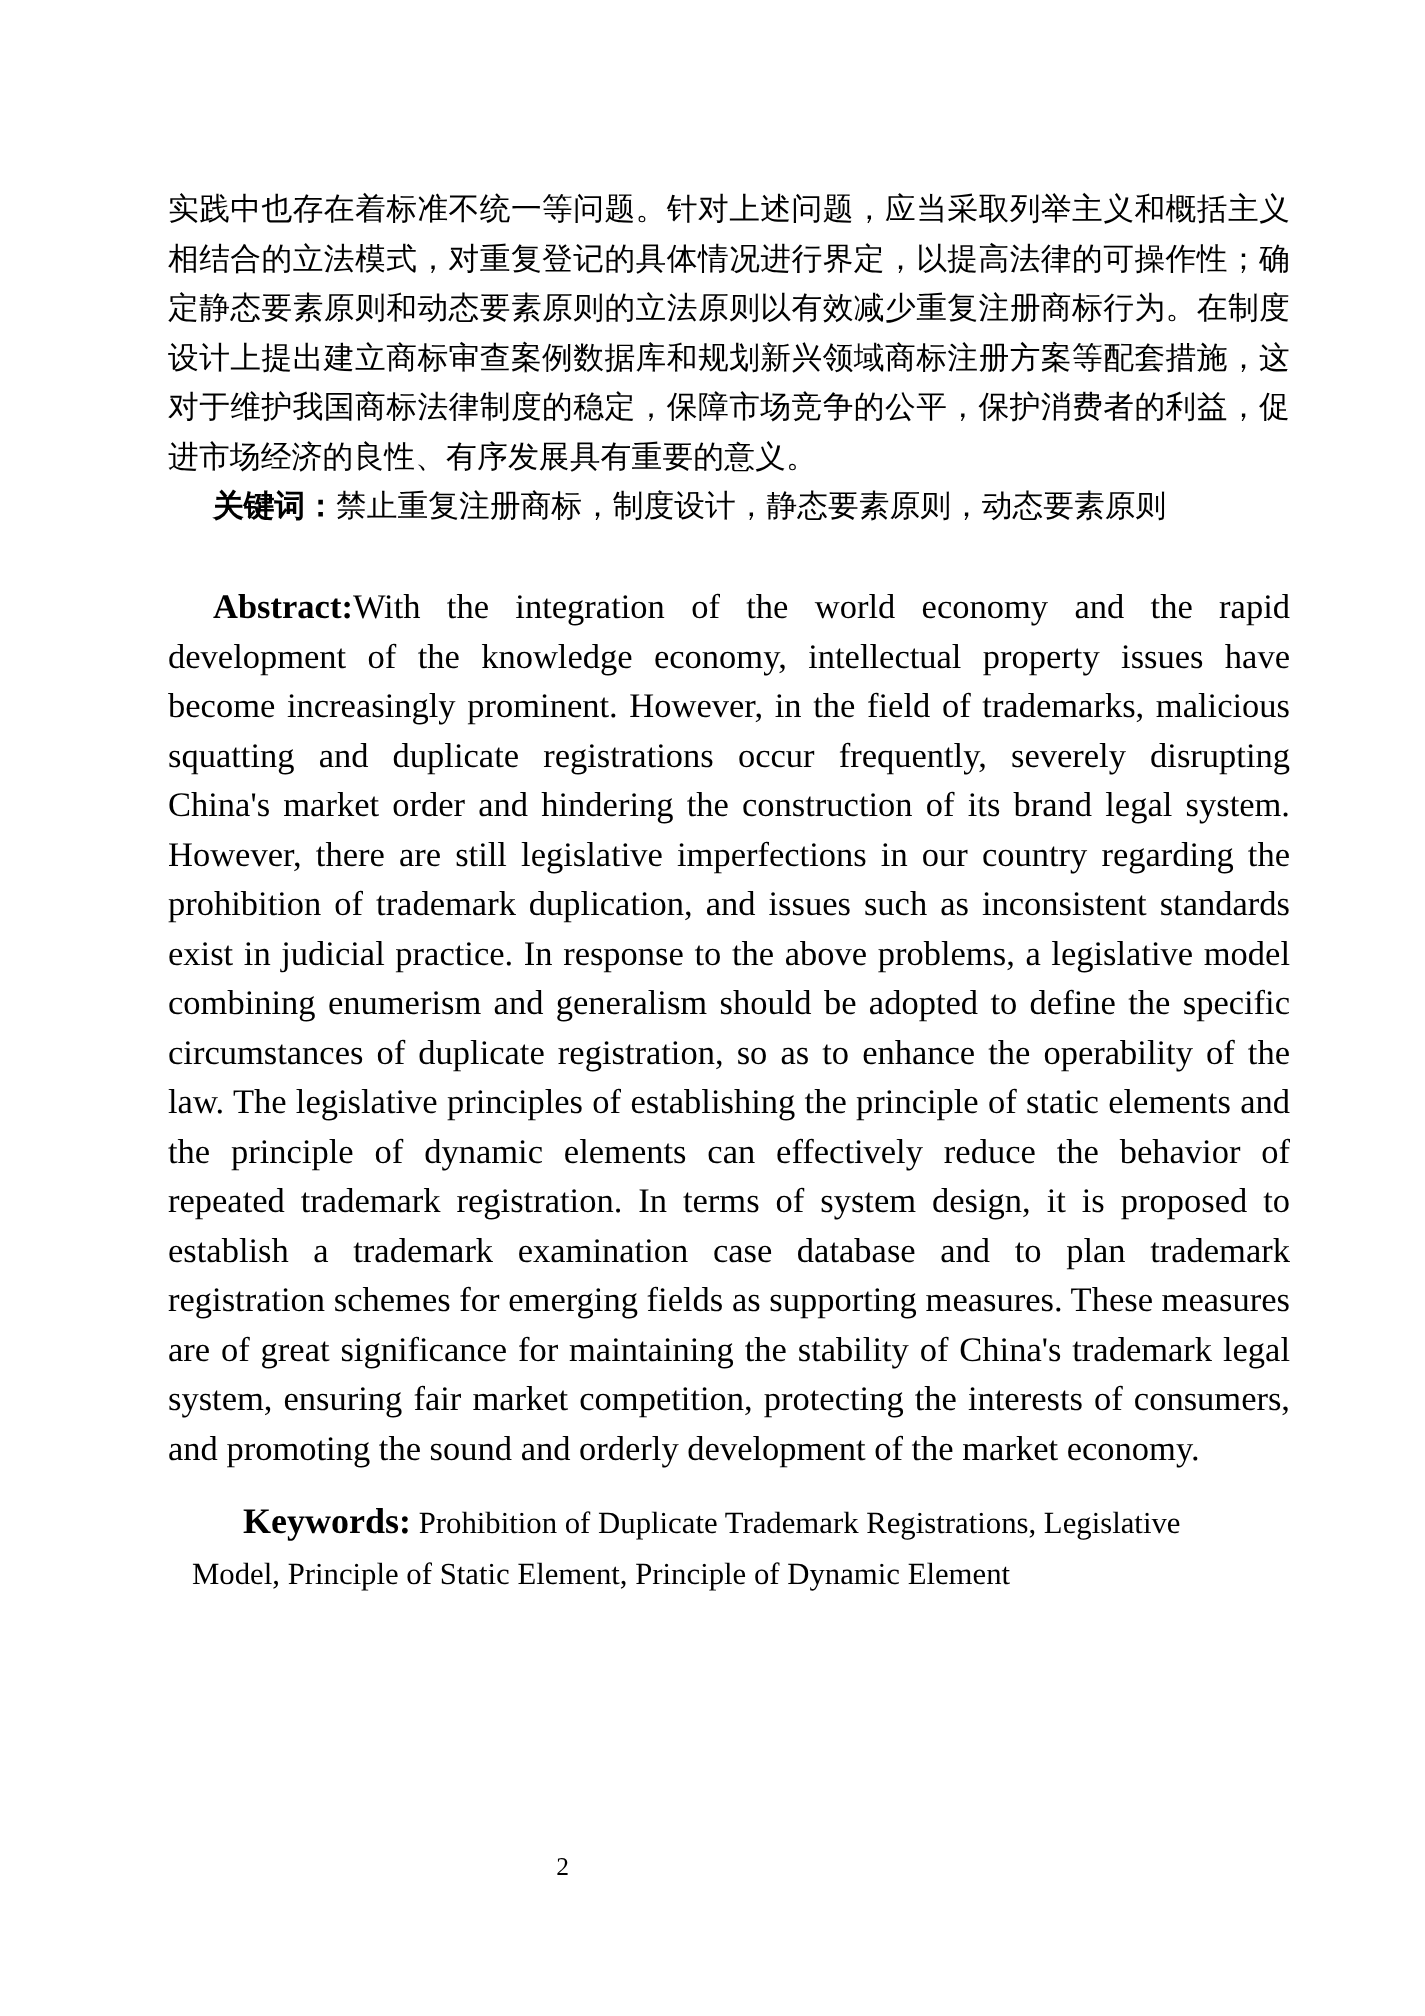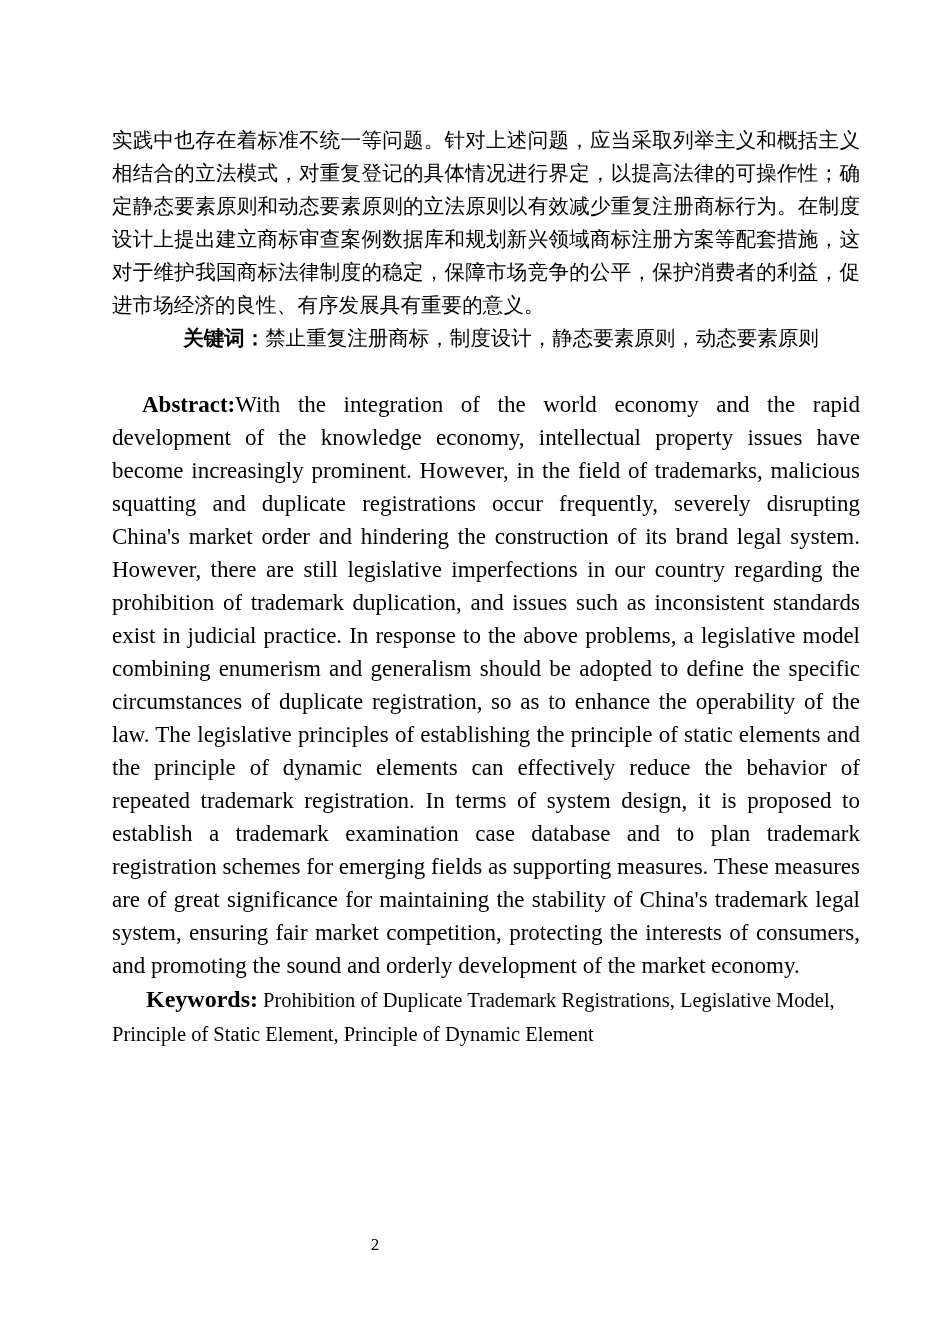--- a/index.html
+++ b/index.html
@@ -43,21 +43,21 @@
     letter-spacing: 0.1px;
     word-spacing: 0.5px;
   }
 
   
   .cn-keywords {
     font-size: 20.5px;
     line-height: 33px;
     margin: 0;
     padding-left: 30px;
-    text-align: center;
+    text-align: left;
   }
   .cn-keywords .kw-label {
     font-weight: bold;
   }
   .cn-keywords .kw-value {
     font-weight: normal;
   }
 
   
   .blank-line {
@@ -73,21 +73,21 @@
     text-align: justify;
     margin: 0;
     text-indent: 30px;
   }
   .en-abstract .abs-label {
     font-weight: bold;
   }
 
   
   .en-keywords {
-    margin: 0;
+    margin: 16px;
     line-height: 34px;
     text-align: left;
     font-size: 20.5px;
     text-indent: 34px;
   }
   .en-keywords .kw-label {
     font-weight: bold;
     font-size: 24px;
   }
   .en-keywords .kw-value {

